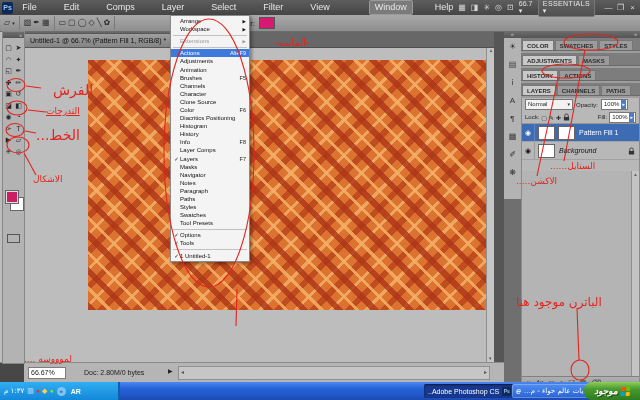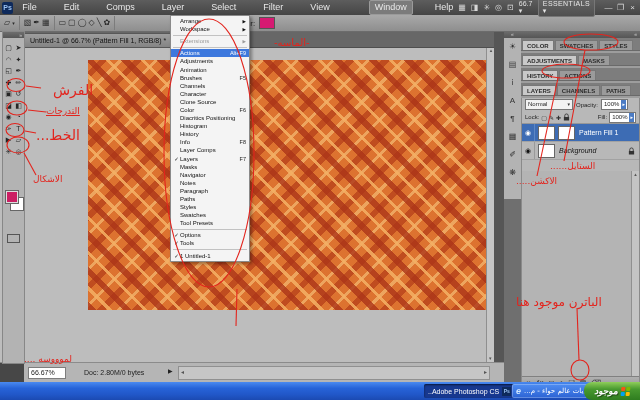--- a/index.html
+++ b/index.html
@@ -510,20 +510,31 @@
     <div class="zoomfield">66.67%</div>
     <div class="docinfo">Doc: 2.80M/0 bytes</div>
     <div class="docinfo-arrow">▶</div>
     <div class="hscroll">
       <span class="la">◂</span>
       <span class="ra">▸</span>
     </div>
   </div>
 
   <div class="taskbar">
+    <div class="tray">
+      <span class="ar" dir="rtl">١:٣٧ م</span>
+      <span id="tray-icons" style="display:flex;gap:2px;">
+          <span class="tray-ic" style="color: rgb(207, 230, 255);">▥</span>
+          <span class="tray-ic" style="color: rgb(226, 58, 46);">●</span>
+          <span class="tray-ic" style="color: rgb(255, 210, 74);">◆</span>
+          <span class="tray-ic" style="color: rgb(111, 224, 78);">●</span>
+        </span>
+      <span class="tray-exp">»</span>
+      <span class="lang">AR</span>
+    </div>
     <div class="taskbtn pressed" style="left:424px;width:84px;">
       <span>..Adobe Photoshop CS</span>
       <span class="mini-ps">Ps</span>
     </div>
     <div class="taskbtn raised" style="left:512px;width:70px;">
       <span class="mini-e">e</span>
       <span class="ar" dir="rtl">منتديات عالم حواء - م...</span>
     </div>
     <div class="startbtn">
       <span class="ar">موجود</span>

